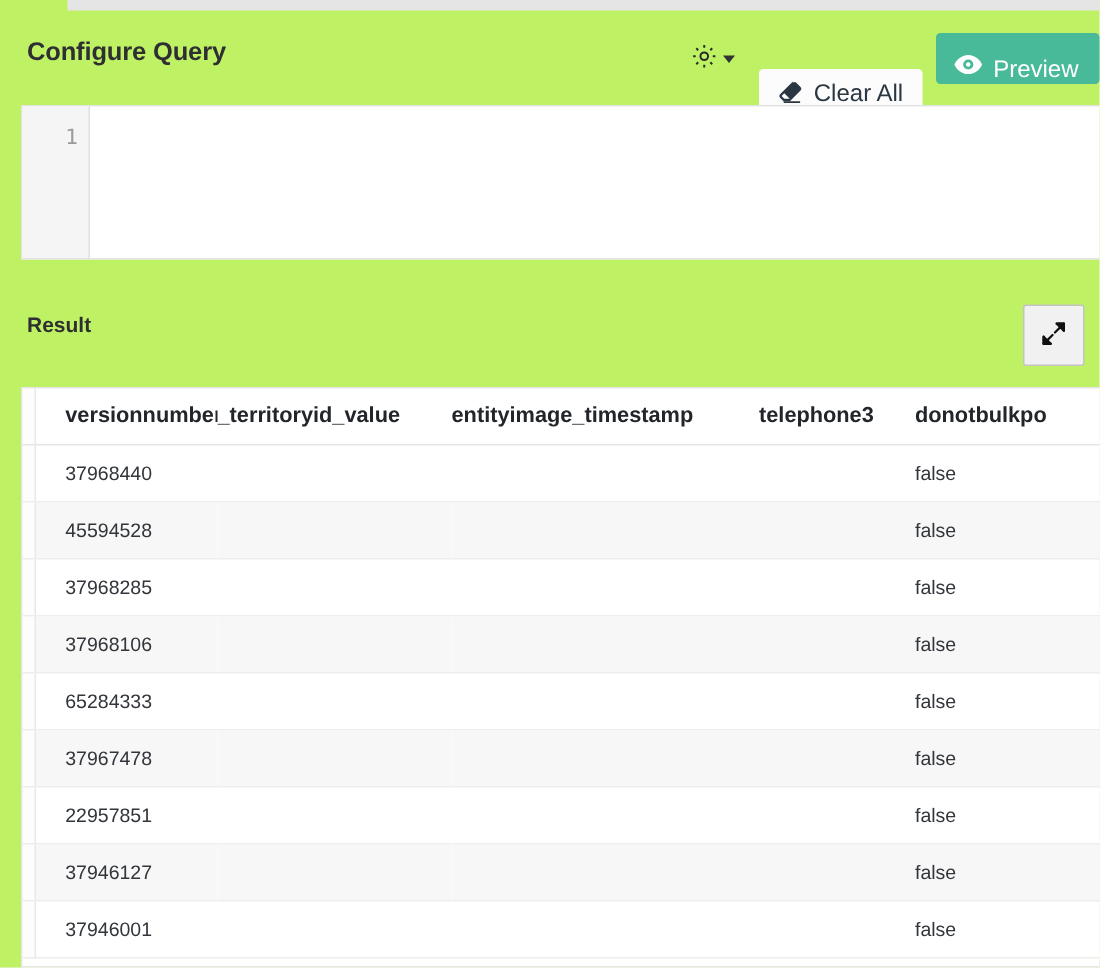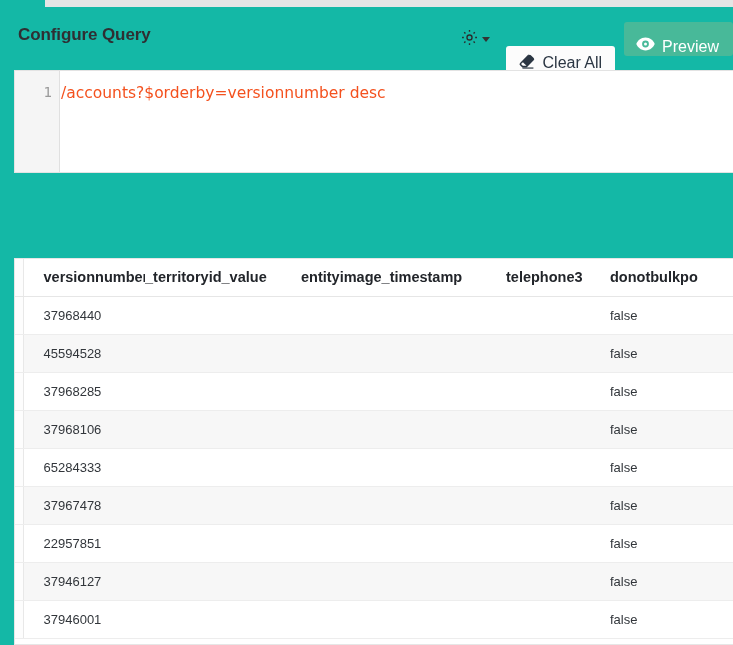--- a/index.html
+++ b/index.html
@@ -22,21 +22,21 @@
     width: 688px;
     height: 7px;
     background: #e5e5e5;
   }
 
   .page {
     position: absolute;
     left: 0; top: 0;
     width: 733px;
     height: 645px;
-    background: #14b8a6;
+    background: #bef264;
   }
 
   
   .cq-header {
     position: absolute;
     left: 0;
     top: 20px;
     width: 733px;
     height: 40px;
   }
@@ -276,23 +276,37 @@
         <span>Preview</span>
       </button>
 
     </div>
   </div>
 
   <div class="editor">
     <div class="gutter">
       <div class="lineno">1</div>
     </div>
-    <div class="code">/accounts?$orderby=versionnumber desc</div>
   </div>
 
+  <div class="result-header">
+    <div class="result-title">Result</div>
+    <button class="expand-btn">
+      <span>
+        <svg width="19" height="19" viewBox="0 0 24 24" fill="none" stroke="#111" stroke-width="1.9" stroke-linecap="round" stroke-linejoin="round">
+          <path d="M14.5 3.5h6v6"></path>
+          <path d="M9.5 20.5h-6v-6"></path>
+          <path d="M20.5 3.5 13 11"></path>
+          <path d="M3.5 20.5 11 13"></path>
+          <path d="M20.5 3.5 14.5 3.5 20.5 9.5z" fill="#111"></path>
+          <path d="M3.5 20.5 9.5 20.5 3.5 14.5z" fill="#111"></path>
+        </svg>
+      </span>
+    </button>
+  </div>
 
   <div class="table-wrap">
     <table class="grid">
       <colgroup>
         <col style="width:8px">
         <col style="width:122px">
         <col style="width:156px">
         <col style="width:205px">
         <col style="width:104px">
         <col style="width:130px">

